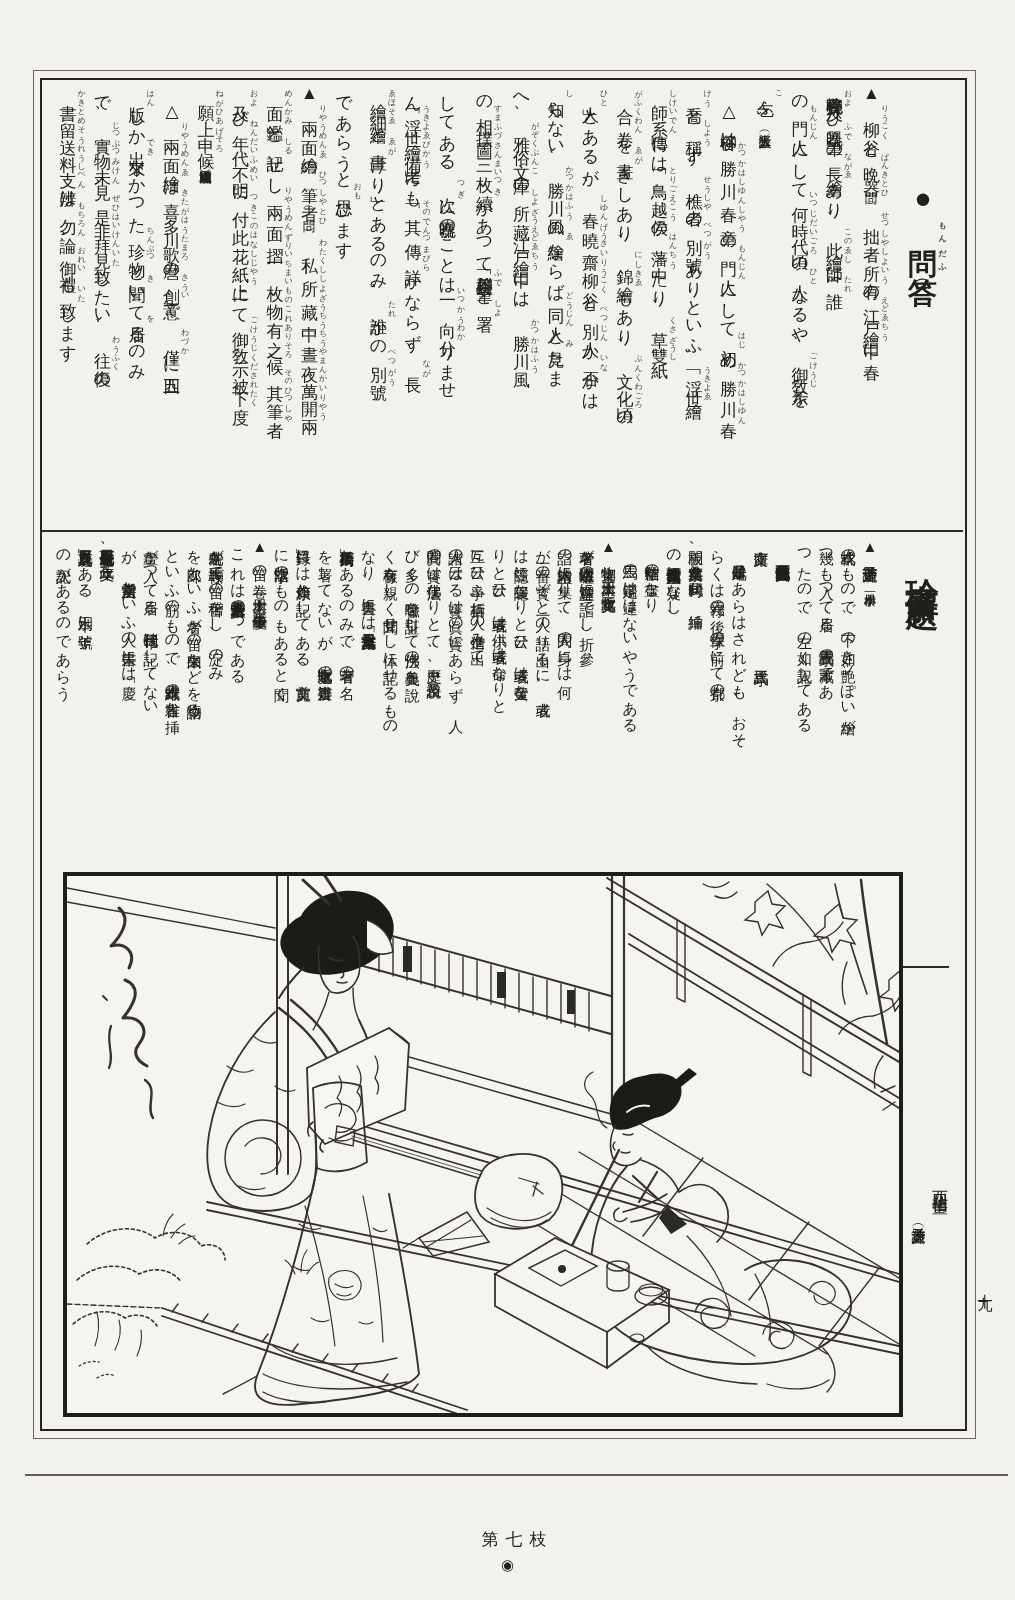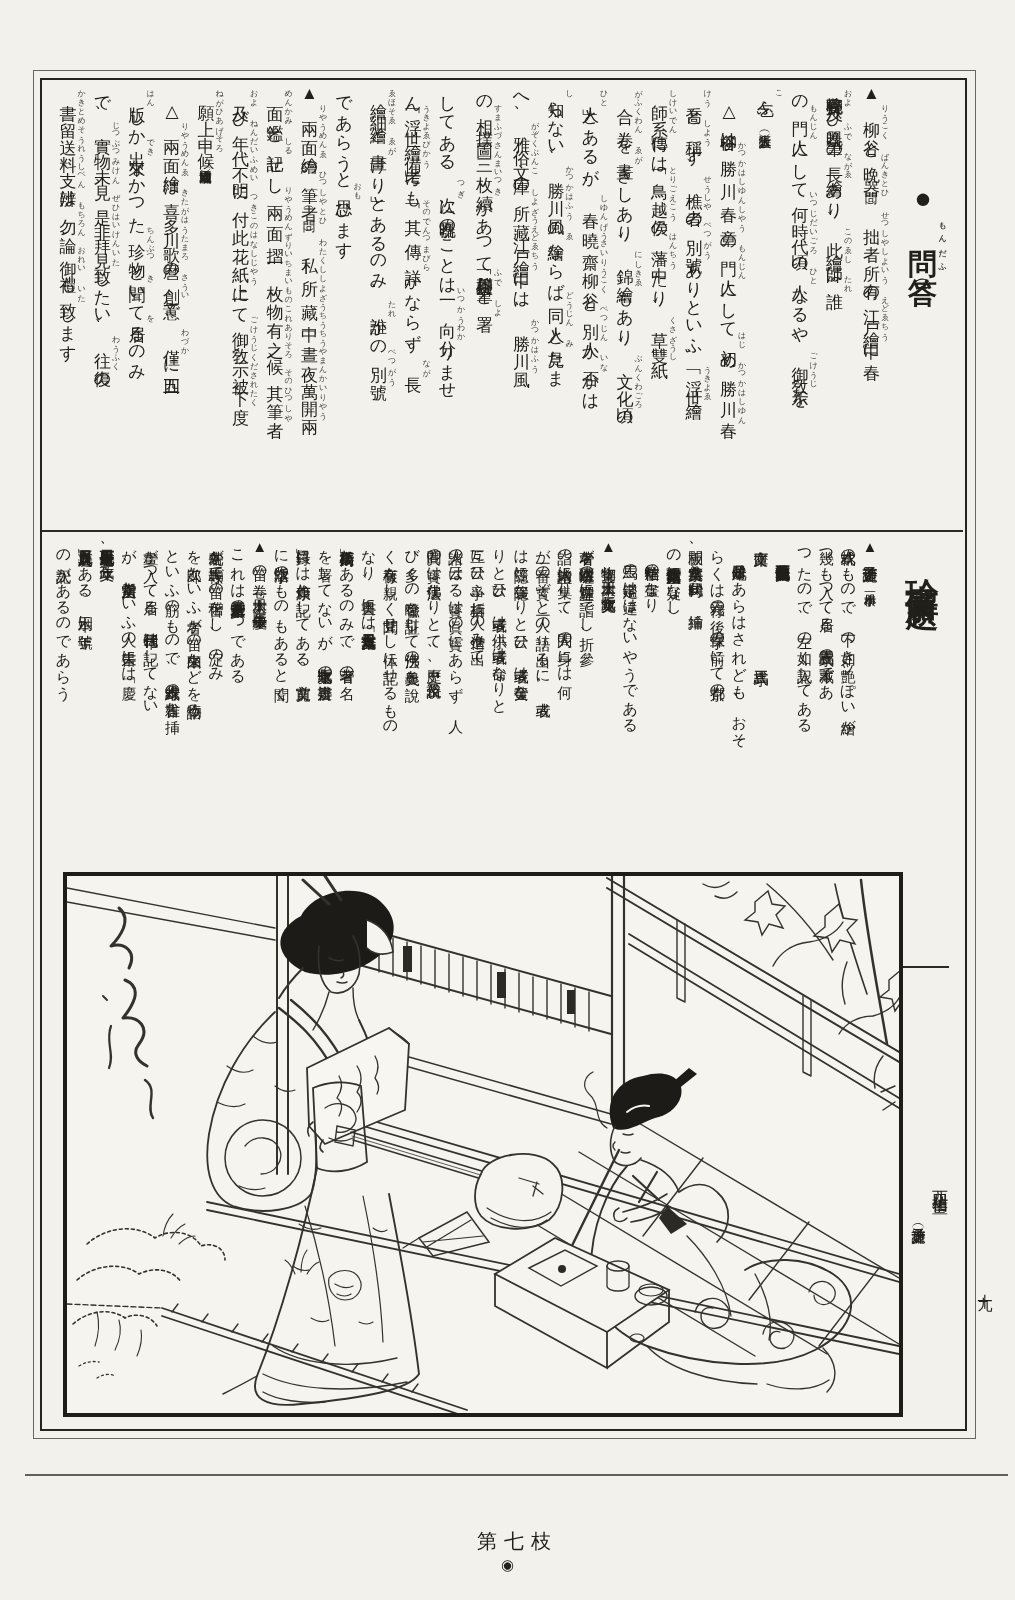--- a/index.html
+++ b/index.html
@@ -29,21 +29,21 @@
   .rb-title-rule{position:absolute;left:899px;top:966px;width:50px;height:2px;background:#2b2a25;}
   
   .illus{position:absolute;left:63px;top:872px;width:840px;height:545px;border:4px solid #1f1d18;box-sizing:border-box;background:#f6f4ef;}
   .illus svg{display:block;}
   .illus-caption{position:absolute;left:908px;top:1178px;height:230px;writing-mode:vertical-rl;}
   .cap-artist{font-size:16px;line-height:24px;letter-spacing:2px;}
   .cap-work{font-size:14px;line-height:20px;padding-top:40px;}
   
   .page-num{position:absolute;left:975px;top:1282px;writing-mode:vertical-rl;font-size:15px;letter-spacing:3px;}
   .footer-rule{position:absolute;left:25px;top:1474px;width:983px;height:2px;background:#4a463f;opacity:.85;}
-  .footer-title{position:absolute;left:0;right:0;top:1528px;text-align:center;font-size:20px;letter-spacing:7px;padding-left:20px;}
+  .footer-title{position:absolute;left:0;right:0;top:1528px;text-align:center;font-size:17px;letter-spacing:7px;padding-left:20px;}
   .footer-mark{position:absolute;left:0;right:0;top:1556px;text-align:center;font-size:15px;}
 </style>
 </head>
 <body>
 
 <div class="page">
 
   <div class="frame-outer"></div>
   <div class="frame-inner"></div>
 

